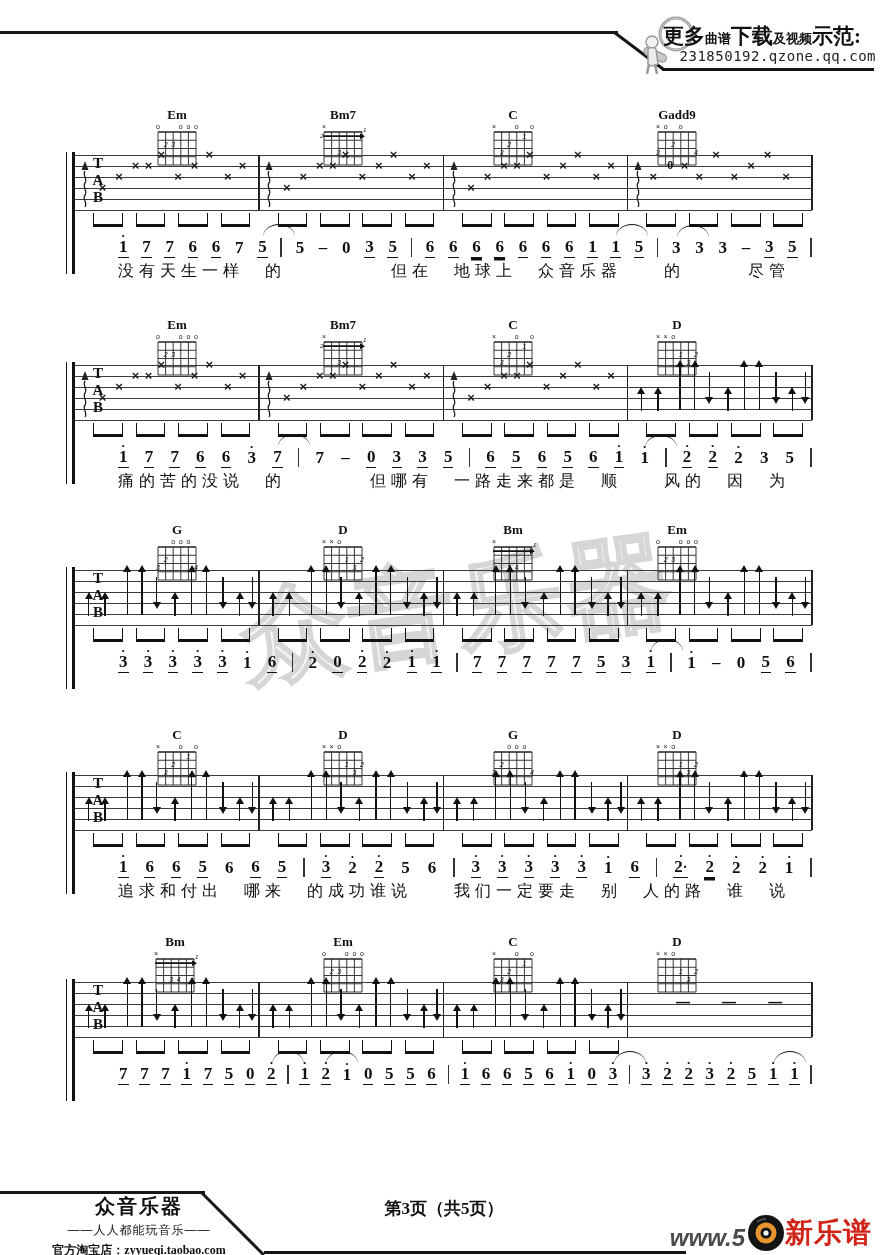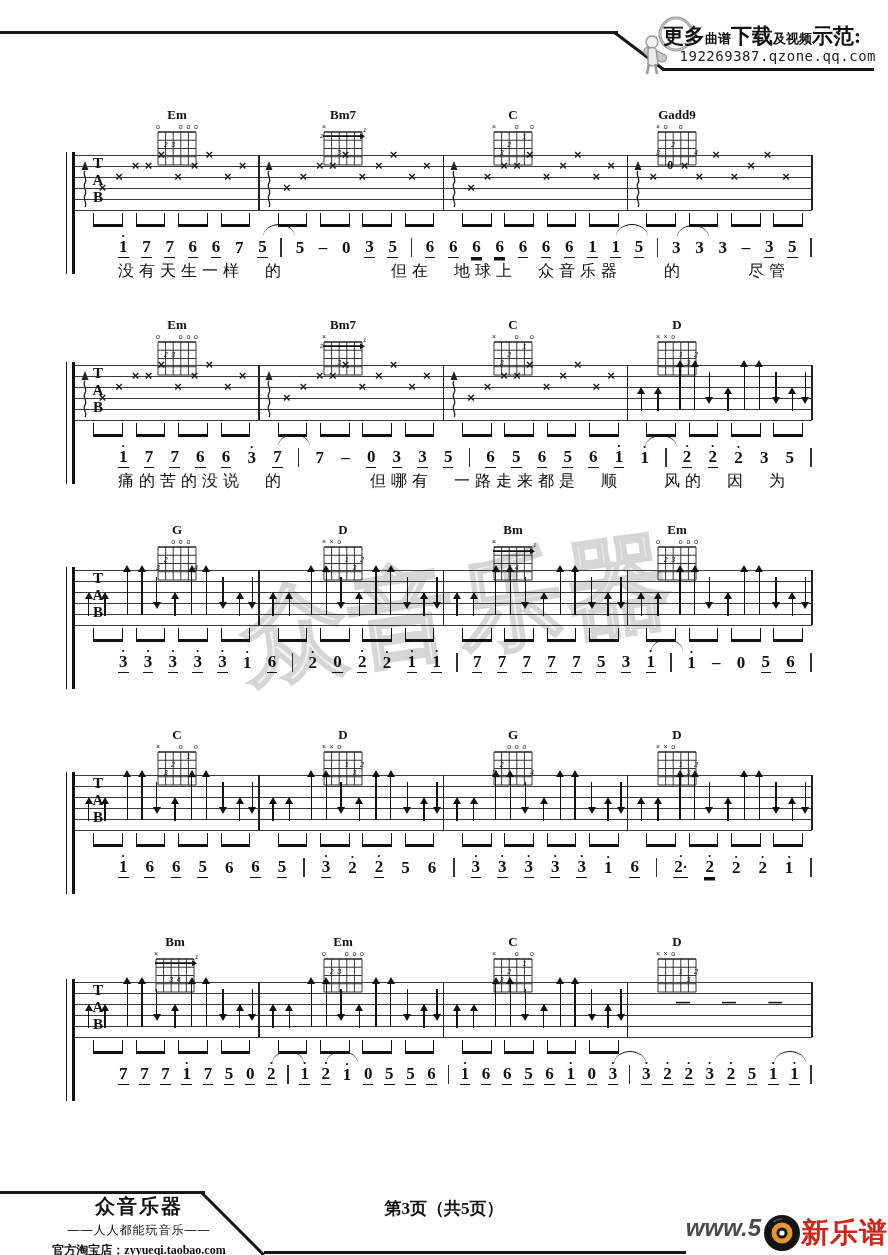--- a/index.html
+++ b/index.html
@@ -65,21 +65,21 @@
   
   #f-line1{left:0;top:1191px;width:205px;height:2.5px;}
   #f-diag{left:202px;top:1191px;width:89px;height:2.5px;transform:rotate(45deg);transform-origin:left top;}
   #f-line2{left:264px;top:1251px;width:422px;height:3px;}
   #shop{position:absolute;left:14px;top:1193px;width:250px;text-align:center;}
   #shop-name{font-size:20px;font-weight:bold;letter-spacing:2px;}
   #shop-slogan{font-size:12px;margin-top:2px;letter-spacing:1px;}
   #shop-url{font-size:12px;font-weight:bold;margin-top:3px;font-family:"Liberation Serif",serif;}
   #page-info{position:absolute;left:324px;top:1197px;width:240px;text-align:center;
              font-family:"Liberation Serif",serif;font-size:17px;font-weight:bold;}
-  #brandbox{position:absolute;right:0;top:1214px;display:flex;align-items:flex-start;}
+  #brandbox{position:absolute;right:16px;top:1214px;display:flex;align-items:flex-end;}
   #site-prefix{font-size:24px;font-weight:bold;font-style:italic;color:#4a4a4a;margin-right:2px;}
   #brand{font-size:28px;font-weight:bold;color:#d02418;letter-spacing:1px;}
 </style>
 </head>
 <body>
 
 <div class="hline" id="h-line1"></div>
 <div class="hline" id="h-diag"></div>
 <div class="hline" id="h-line2"></div>
 
@@ -88,21 +88,21 @@
     <circle cx="36" cy="22" r="16" fill="#fff" stroke="#9a9a9a" stroke-width="3"></circle>
     <circle cx="36" cy="22" r="16" fill="none" stroke="#cfcfcf" stroke-width="1"></circle>
     <rect x="6" y="34" width="24" height="8" rx="4" transform="rotate(25 6 34)" fill="#c9c9c9" stroke="#8e8e8e"></rect>
     <circle cx="12" cy="30" r="6" fill="#f2f2f2" stroke="#9a9a9a" stroke-width="1.5"></circle>
     <path d="M8,37 Q12,34 16,37 L18,52 Q12,56 8,52 Z" fill="#ededed" stroke="#9a9a9a" stroke-width="1.5"></path>
     <path d="M9,52 L7,62 M15,52 L17,62" stroke="#9a9a9a" stroke-width="2.5" fill="none"></path>
   </svg>
 </div>
 
 <div id="h-title"><span class="big">更多</span><span class="small">曲谱</span><span class="big">下载</span><span class="small">及视频</span><span class="big">示范:</span></div>
-<div id="h-url">192269387.qzone.qq.com</div>
+<div id="h-url">231850192.qzone.qq.com</div>
 
 <div id="watermark">众音乐器</div>
 
 <div id="systems">
     <div class="system" style="top: 108px;">
       <div class="chord" style="left: 152px;"><div class="chord-name">Em</div><svg width="48" height="50" viewBox="0 0 48 50">
           <text x="5" y="8" font-size="7" text-anchor="middle" fill="#111">o</text>
           <text x="27.799999999999997" y="8" font-size="7" text-anchor="middle" fill="#111">o</text>
           <text x="35.4" y="8" font-size="7" text-anchor="middle" fill="#111">o</text>
           <text x="43" y="8" font-size="7" text-anchor="middle" fill="#111">o</text>
@@ -857,20 +857,21 @@
         <span class="tk">1<i class="od">·</i></span>
         <span class="tk u1">6</span>
         <div class="tkbar"></div>
         <span class="tk u1">2<i class="od">·</i><i class="ad">·</i></span>
         <span class="tk u2">2<i class="od">·</i></span>
         <span class="tk">2<i class="od">·</i></span>
         <span class="tk">2<i class="od">·</i></span>
         <span class="tk">1<i class="od">·</i></span>
         <div class="tkbar"></div>
       </div>
+      <div class="lyrics">追求和付出　哪来　的成功谁说　　我们一定要走　别　人的路　谁　说</div>
     </div>
     <div class="system" style="top: 935px;">
       <div class="chord" style="left: 150px;"><div class="chord-name">Bm</div><svg width="48" height="50" viewBox="0 0 48 50">
           <text x="5" y="8" font-size="7" text-anchor="middle" fill="#111">×</text>
           <line x1="5" y1="11" x2="5" y2="44" stroke="#222" stroke-width="0.9"></line>
           <line x1="12.6" y1="11" x2="12.6" y2="44" stroke="#222" stroke-width="0.9"></line>
           <line x1="20.2" y1="11" x2="20.2" y2="44" stroke="#222" stroke-width="0.9"></line>
           <line x1="27.799999999999997" y1="11" x2="27.799999999999997" y2="44" stroke="#222" stroke-width="0.9"></line>
           <line x1="35.4" y1="11" x2="35.4" y2="44" stroke="#222" stroke-width="0.9"></line>
           <line x1="43" y1="11" x2="43" y2="44" stroke="#222" stroke-width="0.9"></line>

